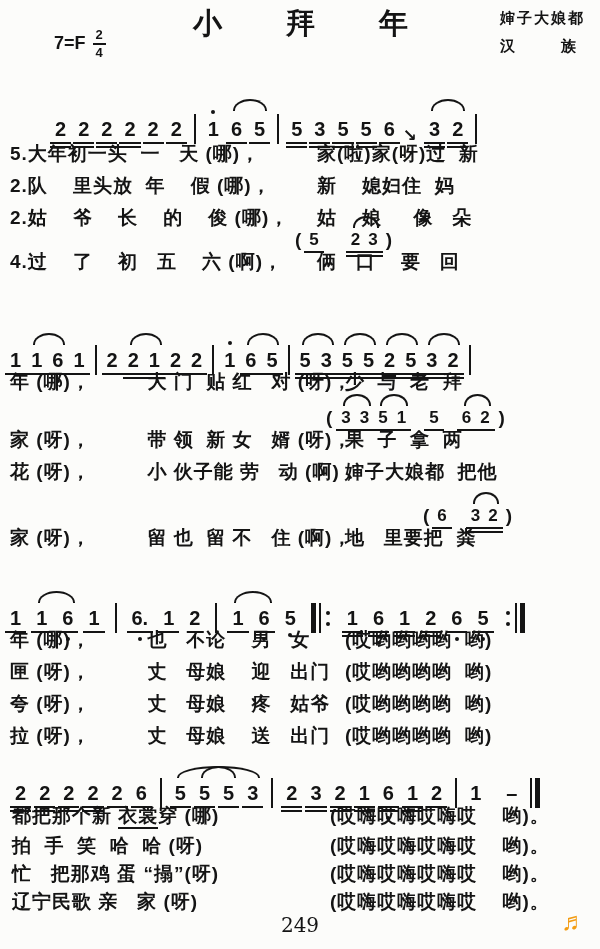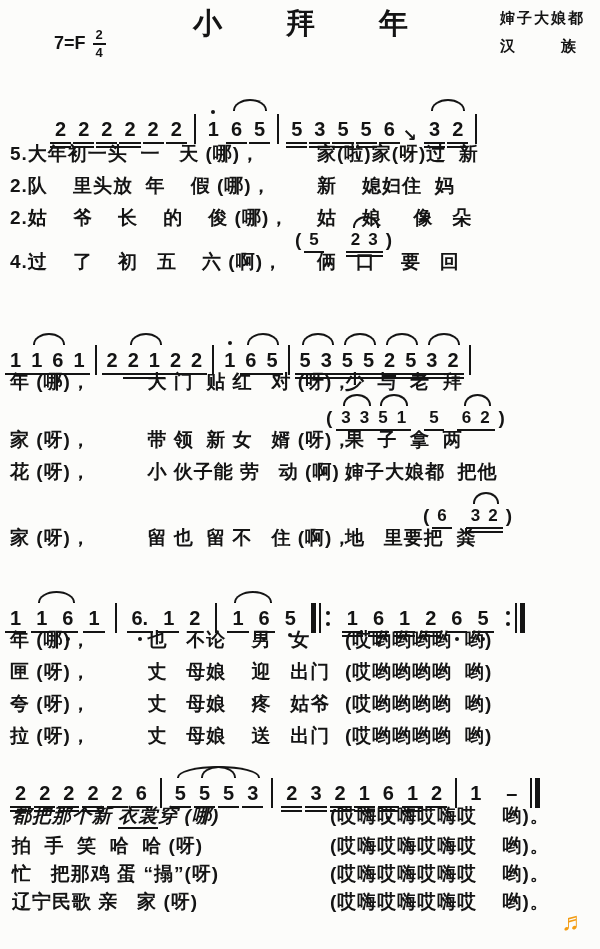--- a/index.html
+++ b/index.html
@@ -264,28 +264,29 @@
         </span>
         <span class="note" style="margin-right: 12px;"><span class="nv">1</span></span>
         <span class="note"><span class="nv">–</span></span>
         <span class="barwrap">
           <span class="bbar"></span>
           <span class="bbar thick"></span>
         </span>
         <span class="slur" style="left: 186.2px; width: 30.6px; top: 3px;"></span>
         <span class="slur" style="left: 162.2px; width: 78.6px; top: 3px;"></span>
       </div>
-      <div class="lyr" style="left: 12px; top: 804px; font-style: italic;"><span>都把那个新 </span><span class="lyr-u">衣裳</span><span>穿 (哪)</span></div>
+      <div class="lyr" style="left: 12px; top: 804px;"><span>都把那个新 </span><span class="lyr-u">衣裳</span><span>穿 (哪)</span></div>
       <div class="lyr" style="left: 330px; top: 804px;">(哎嗨哎嗨哎嗨哎    哟)。</div>
       <div class="lyr" style="left: 12px; top: 834px;"><span>拍  手  笑  哈  哈 (呀)</span></div>
       <div class="lyr" style="left: 330px; top: 834px;">(哎嗨哎嗨哎嗨哎    哟)。</div>
       <div class="lyr" style="left: 12px; top: 862px;"><span>忙   把那鸡 蛋 “搨”(呀)</span></div>
       <div class="lyr" style="left: 330px; top: 862px;">(哎嗨哎嗨哎嗨哎    哟)。</div>
       <div class="lyr" style="left: 12px; top: 890px;"><span>辽宁民歌 亲   家 (呀)</span></div>
       <div class="lyr" style="left: 330px; top: 890px;">(哎嗨哎嗨哎嗨哎    哟)。</div>
     </div>
 
+  <div class="abs pageno">249</div>
 
   <div class="abs logo">
     <span class="note-ic">♬</span>
   </div>
 
 </div>
 
 </body></html>

